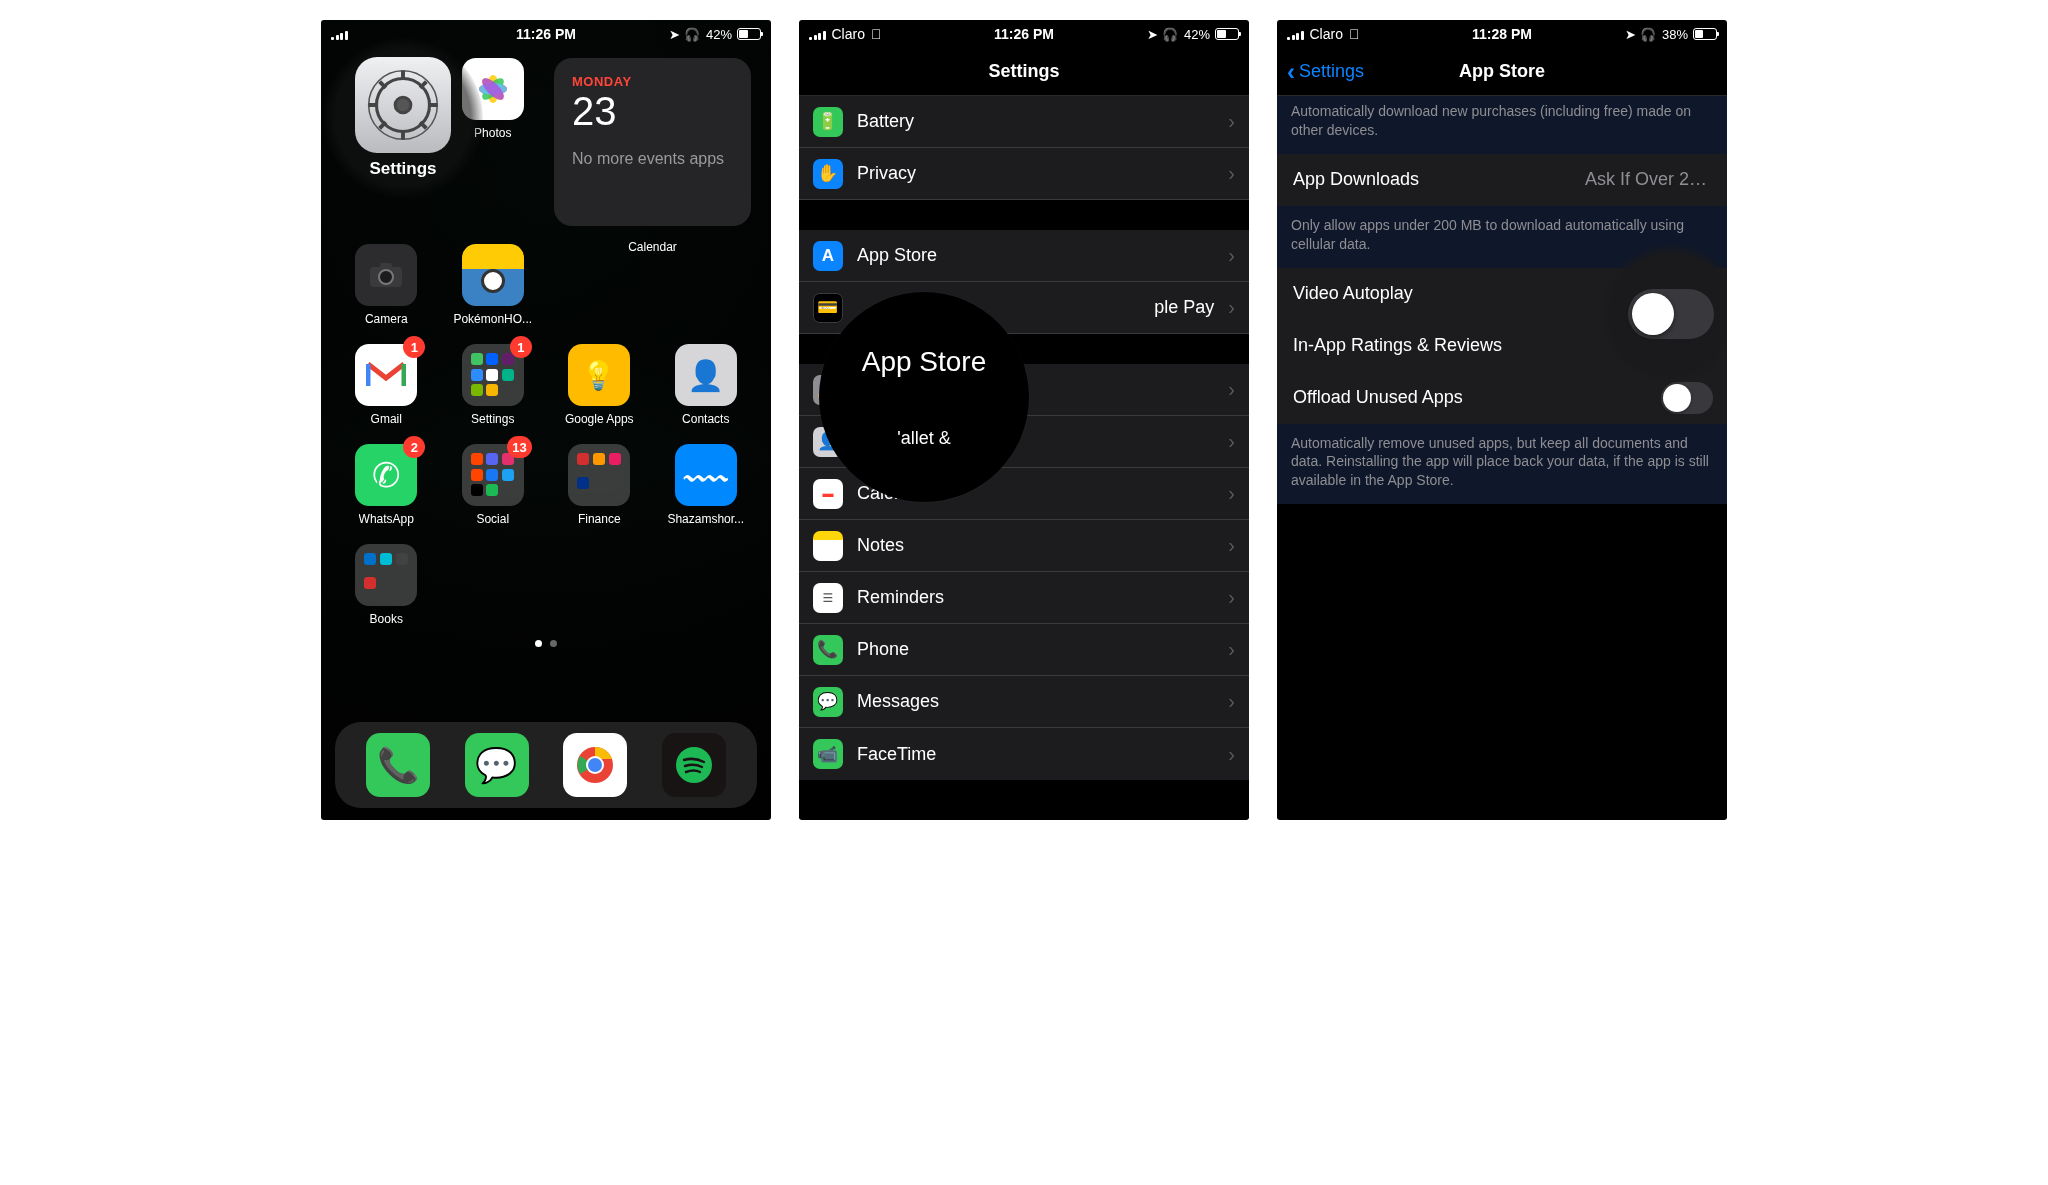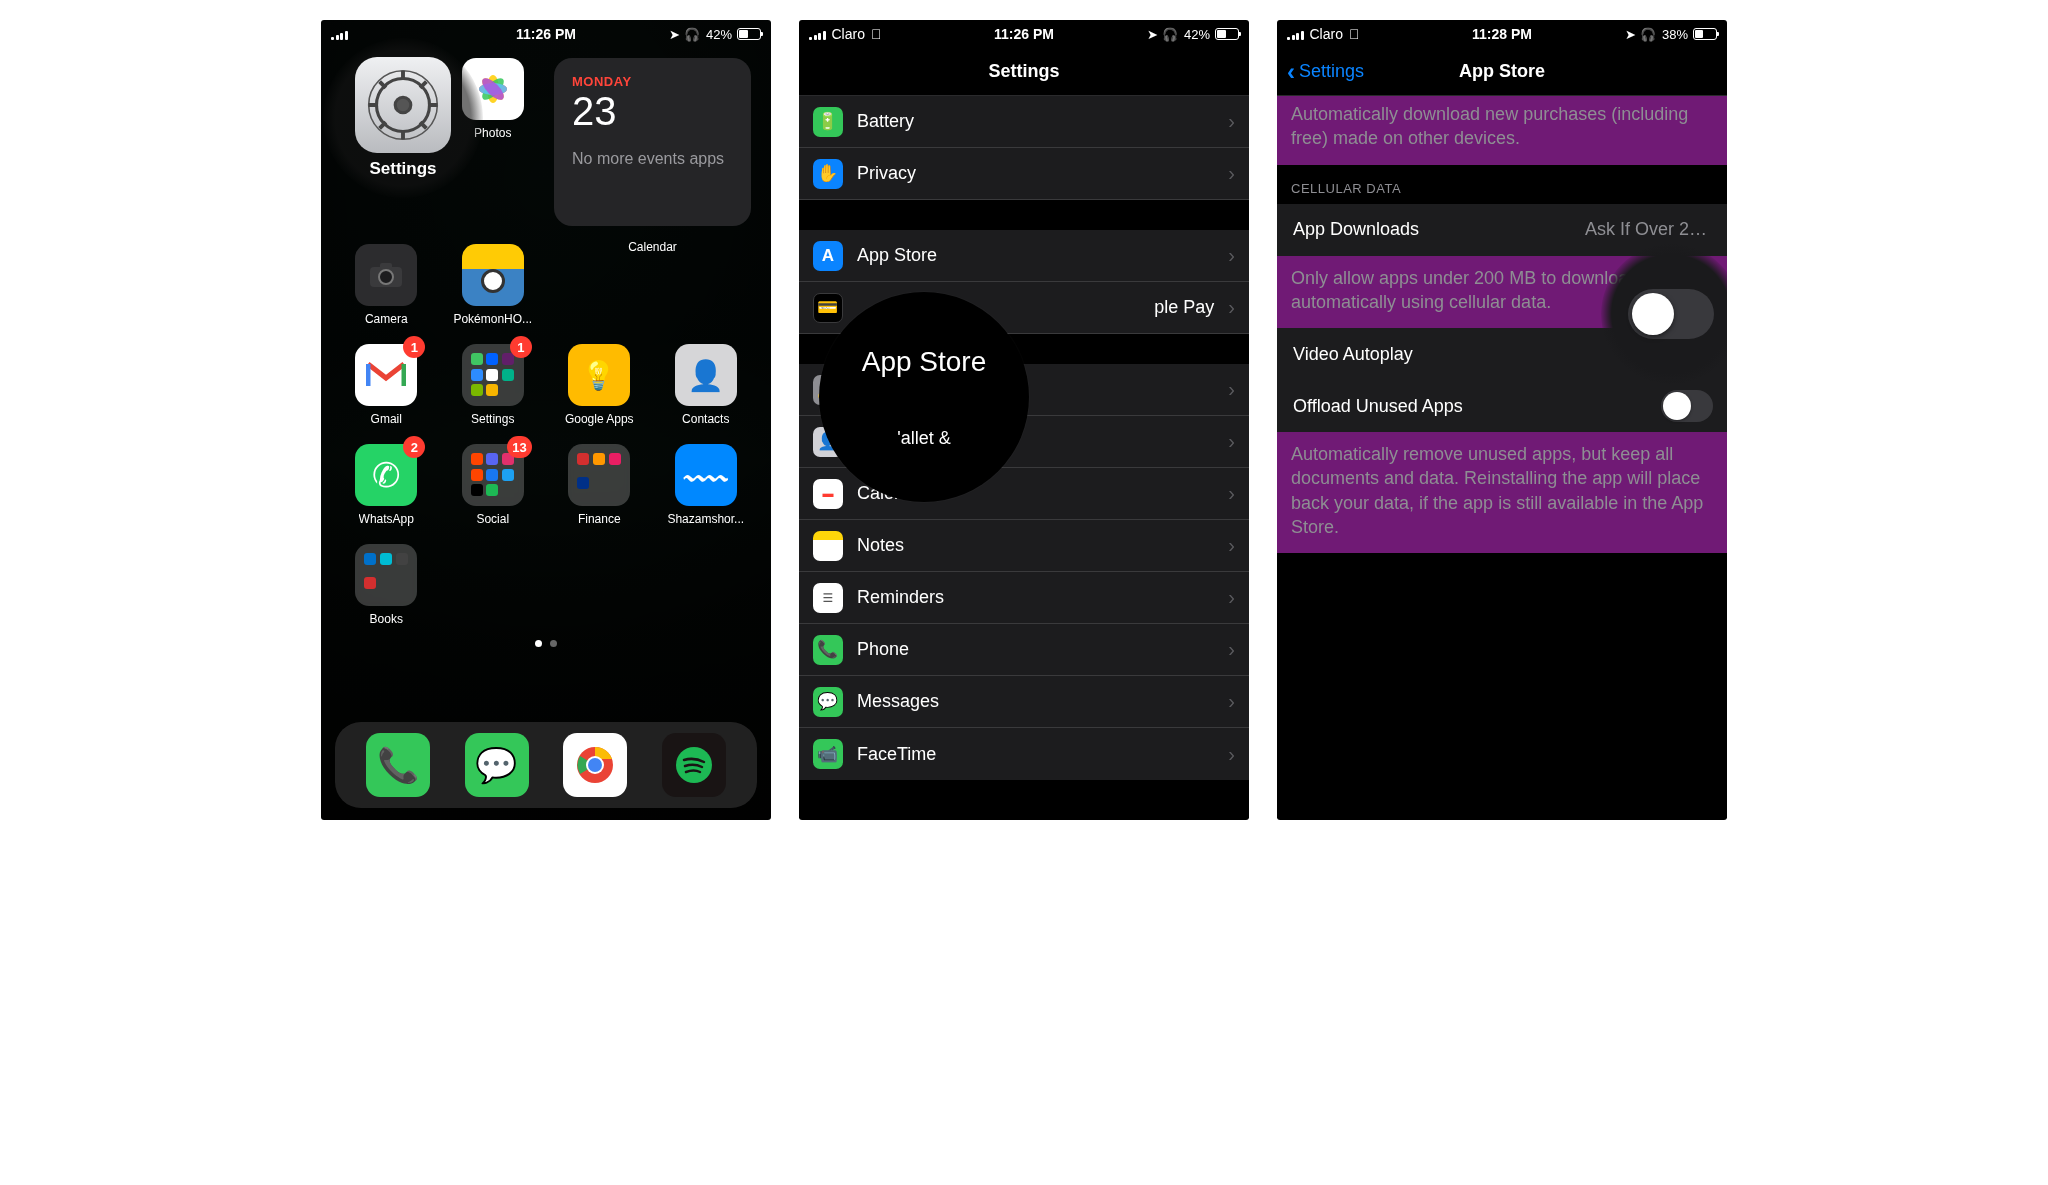--- a/index.html
+++ b/index.html
@@ -130,21 +130,21 @@
   .appstore-focus {
     position:absolute; top:196px; left:20px; width:210px; height:210px; border-radius:50%;
     background: #000;
     display:flex; flex-direction:column; align-items:center; justify-content:center;
     z-index:40; box-shadow: 0 0 0 1px rgba(255,255,255,0.02);
   }
   .appstore-focus .big-label{ font-size:28px; font-weight:400;}
   .appstore-focus .small{ font-size:18px; font-weight:400; color:#fff; margin-top:50px; }
 
   
-  .sub { padding:10px 14px 14px 14px; font-size:18px; color:#8e8e93; line-height:1.35; background:#701a75;}
+  .sub { padding:10px 14px 14px 14px; font-size:14px; color:#8e8e93; line-height:1.35; background:#0f172a;}
   .header-sub { padding:16px 14px 8px 14px; font-size:13px; color:#8e8e93; text-transform:uppercase; letter-spacing:0.5px; background:#000;}
   .row-noicon { padding-left:16px; }
   .toggle { width:52px; height:32px; background:#39393d; border-radius:16px; position:relative; flex-shrink:0;}
   .toggle .knob{ position:absolute; width:28px; height:28px; background:#fff; border-radius:50%; top:2px; left:2px; box-shadow:0 1px 3px rgba(0,0,0,0.4);}
   .link-row { padding:16px; font-size:16px; color:#0a84ff; background:#000;}
 
   .s3-toggle-focus {
     position:absolute; top:148px; right:-14px; width:140px; height:140px; border-radius:50%;
     background:radial-gradient(circle,#1a1a1c 60%, rgba(0,0,0,0) 72%);
     display:flex; align-items:center; justify-content:center; z-index:50;
@@ -507,34 +507,39 @@
     <div class="back">
       <span style="font-size:24px;font-weight:600">‹</span>
       <span>Settings</span>
     </div>
     <span>App Store</span>
   </div>
 
   <div class="list" style="height:722px;overflow:hidden;position:relative;">
     <div class="sub" style="padding-top:6px;color:#8e8e93">Automatically download new purchases (including free) made on other devices.</div>
 
-    <div class="header-sub">CELLULAR DATA</div>
 
     <div class="row row-noicon" style="border-bottom:none">
       <div class="row-label">App Downloads</div>
       <div class="row-value">Ask If Over 2…</div>
     </div>
     <div class="sub">Only allow apps under 200 MB to download automatically using cellular data.</div>
 
     <div class="row row-noicon" style="border-bottom:none">
       <div class="row-label">Video Autoplay</div>
       <div class="row-value">On</div>
       <div class="chevron">›</div>
     </div>
 
+    <div class="row row-noicon" style="border-bottom:none">
+      <div class="row-label">In-App Ratings &amp; Reviews</div>
+      <div class="toggle">
+          <div class="knob"></div>
+        </div>
+    </div>
 
     <div class="row row-noicon" style="border-bottom:none">
       <div class="row-label">Offload Unused Apps</div>
       <div class="toggle">
           <div class="knob"></div>
         </div>
     </div>
     <div class="sub">Automatically remove unused apps, but keep all documents and data. Reinstalling the app will place back your data, if the app is still available in the App Store.</div>
 
 

